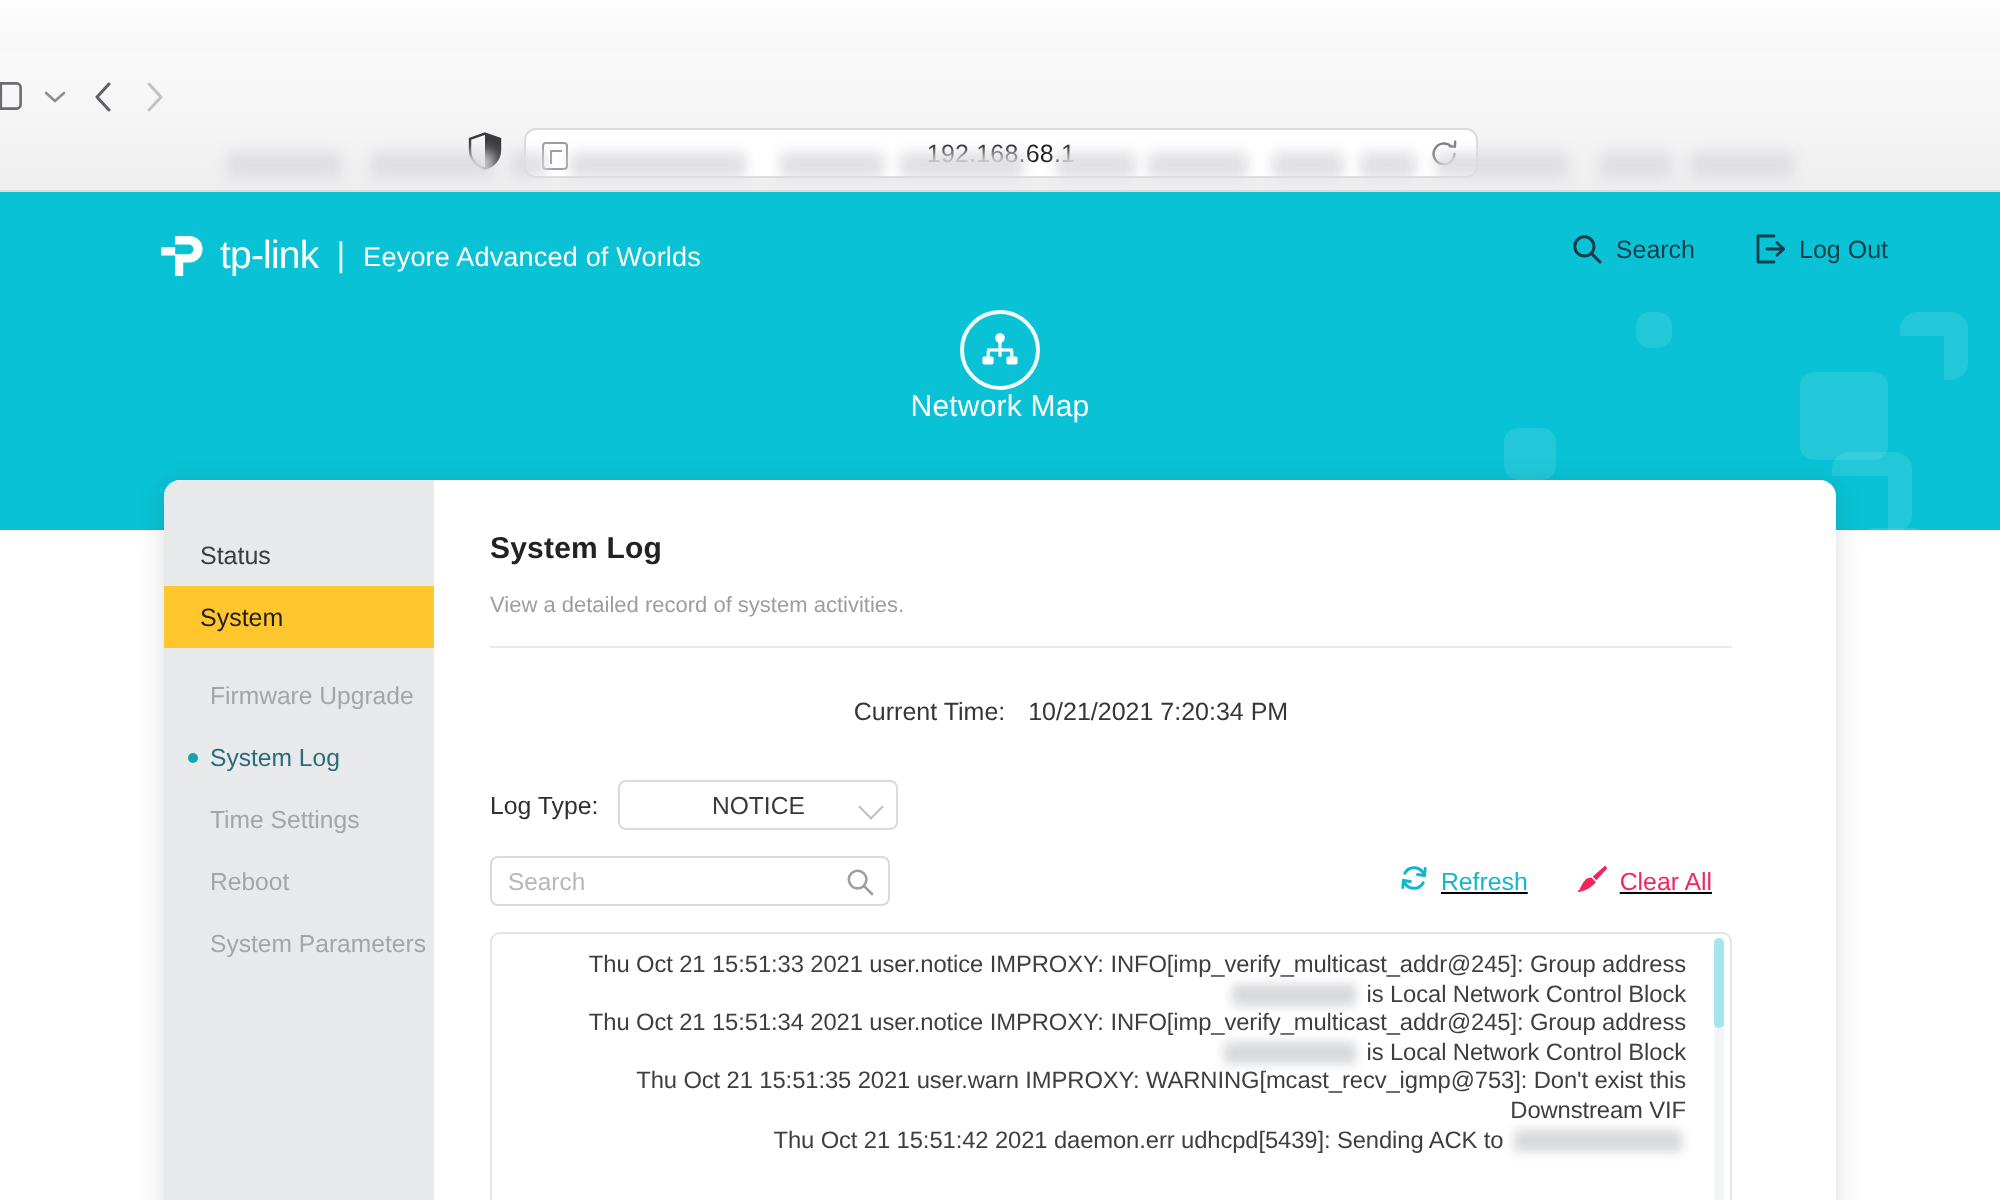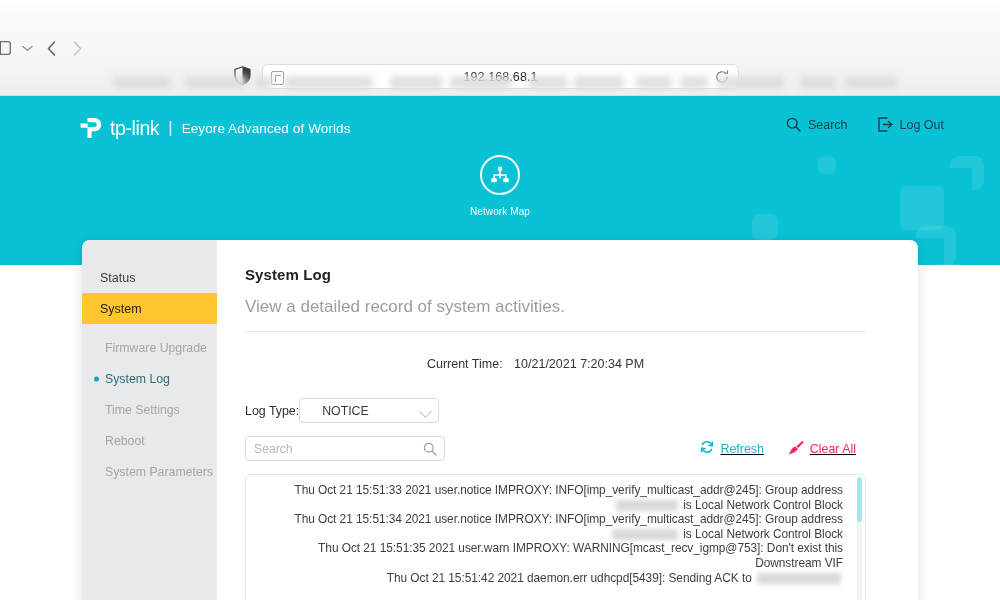--- a/index.html
+++ b/index.html
@@ -108,21 +108,21 @@
   .nav-tab {
     width: 112px; display: flex; flex-direction: column; align-items: center; cursor: pointer;
   }
   .nav-circle {
     width: 40px; height: 40px; border-radius: 50%;
     display: flex; align-items: center; justify-content: center;
     border: 2px solid rgba(255,255,255,.95);
   }
   .nav-circle.active { background: #ffc62e; border-color: #ffc62e; }
   .nav-label {
-    margin-top: 11px; font-size: 10px; color: #ffffff; letter-spacing: .1px;
+    font-size: 15px; color: #ffffff; letter-spacing: .1px;
   }
   .nav-label.active { font-weight: 700; }
   .nav-pointer {
     position: absolute; left: 0; top: 0;
     width: 0; height: 0;
     border-left: 11px solid transparent; border-right: 11px solid transparent;
     border-bottom: 11px solid #ffffff;
   }
 
   
@@ -150,38 +150,38 @@
     position: absolute; left: 12px; top: 50%; transform: translateY(-50%);
     width: 5px; height: 5px; border-radius: 50%; background: #14a5b5;
   }
   .side-spacer { height: 8px; }
 
   .content {
     flex: 1; padding: 26px 52px 0 28px; position: relative;
   }
   .page-title { font-size: 15px; font-weight: 700; color: #222225; letter-spacing: .1px; }
   .page-sub {
-    margin-top: 14px; font-size: 17px; color: #9b9da0; padding-bottom: 14px;
+    margin-top: 14px; font-size: 11px; color: #9b9da0; padding-bottom: 14px;
     border-bottom: 1px solid #e9eaec;
   }
   .current-time {
     margin-top: 25px; text-align: center; font-size: 12.5px; color: #35353a;
     padding-right: 40px;
   }
   .current-time .ct-label { font-weight: 400; }
   .current-time .ct-value { margin-left: 8px; }
 
   .logtype-row {
-    margin-top: 27px; display: flex; align-items: center; gap: 0;
+    margin-top: 27px; display: flex; align-items: center; gap: 10px;
   }
   .logtype-label { font-size: 12.4px; color: #2f2f33; }
   .select-box {
     width: 140px; height: 25px; border: 1px solid #d9dade; border-radius: 4px;
     background: #fff; display: flex; align-items: center; padding: 0 22px;
-    font-size: 12.3px; color: #3a3a3e; position: relative; cursor: pointer;
+    font-size: 12.3px; color: #3a3a3e; position: relative; cursor: pointer; justify-content: center;
   }
   .select-chevron {
     position: absolute; right: 8px; top: 8px; width: 9px; height: 9px;
     border-left: 1.4px solid #bfc0c4; border-bottom: 1.4px solid #bfc0c4;
     transform: rotate(-45deg);
   }
 
   .tools-row {
     margin-top: 13px; display: flex; align-items: center; justify-content: space-between;
   }

